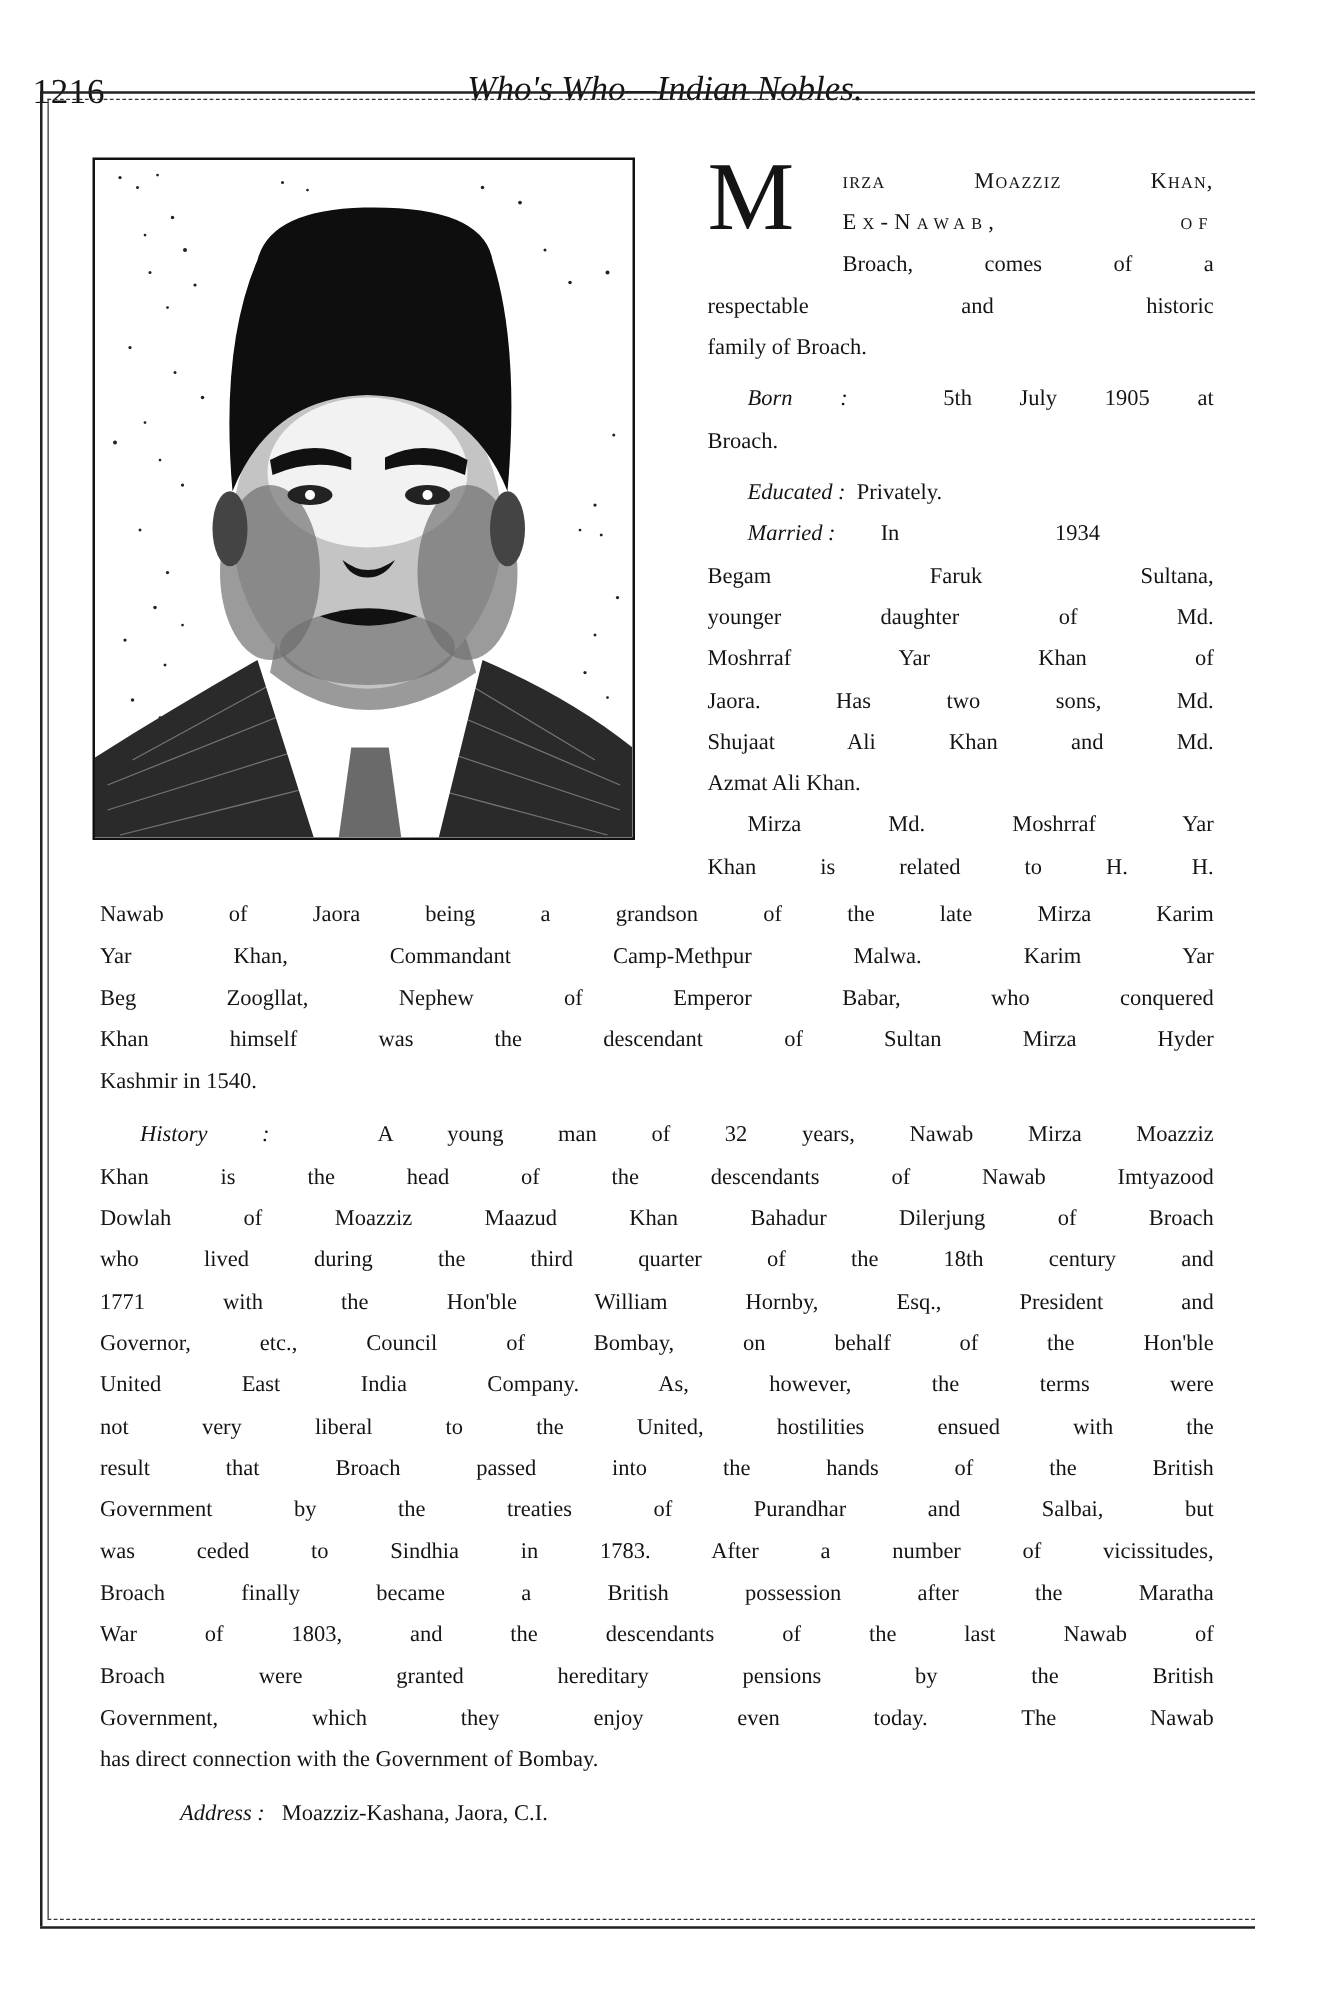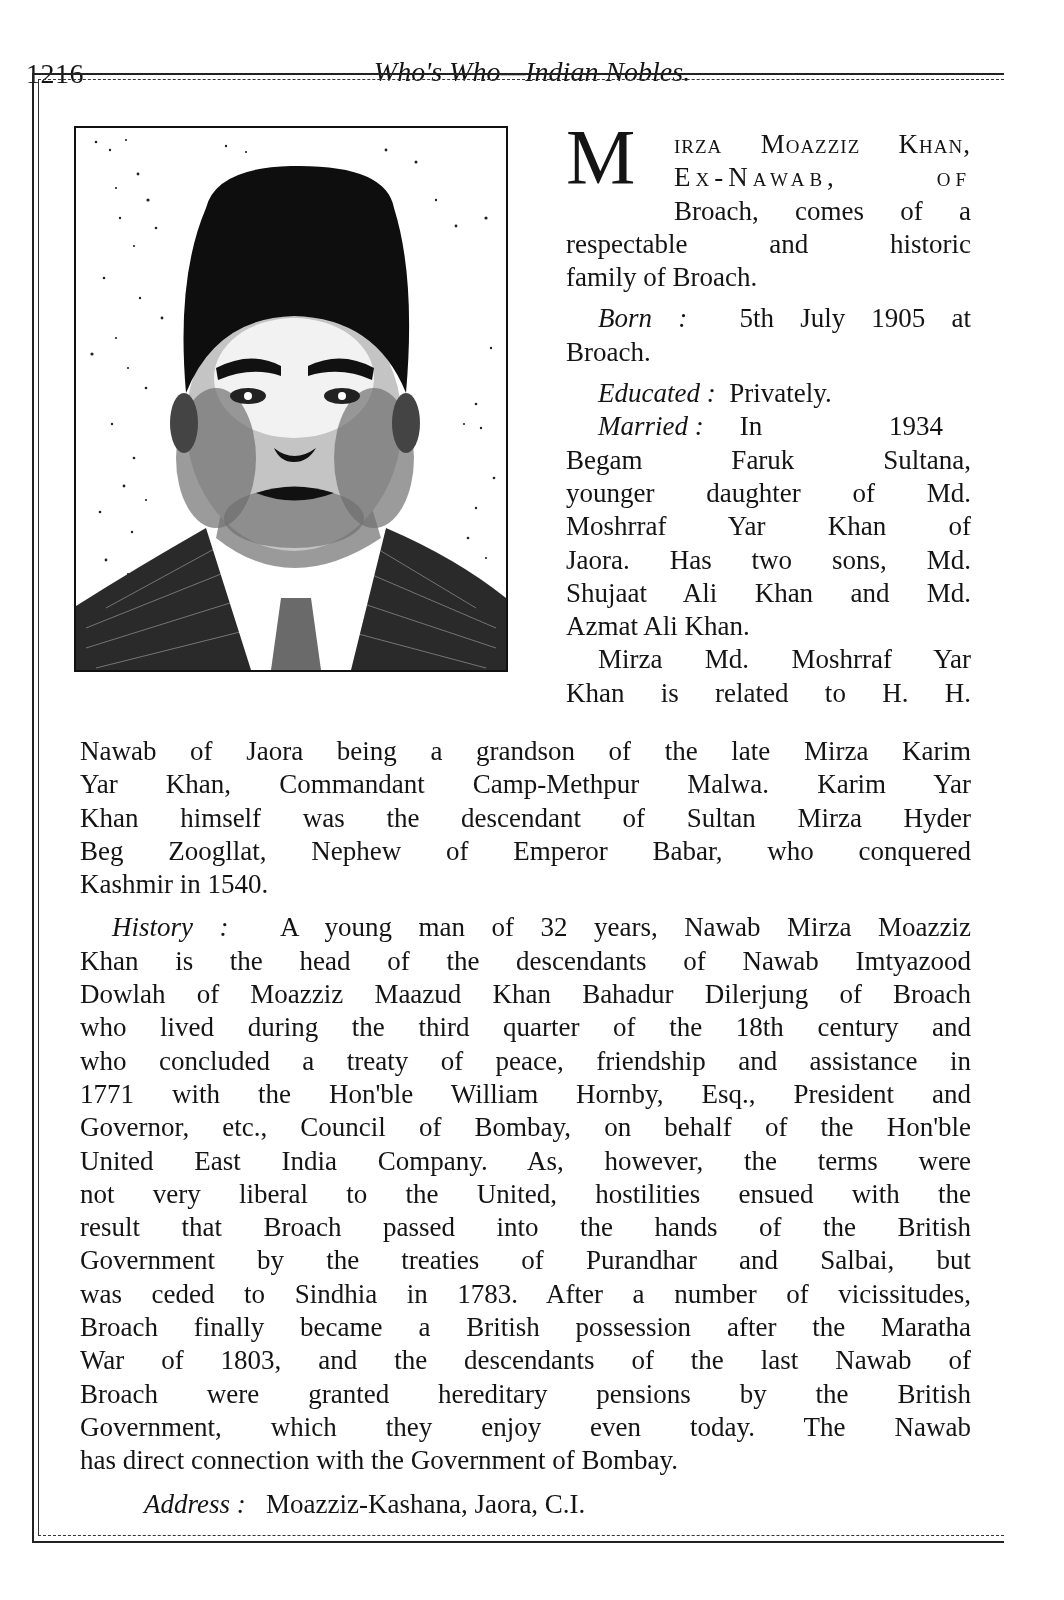--- a/index.html
+++ b/index.html
@@ -16,32 +16,32 @@
     .rule-top2 { position: absolute; left: 38px; top: 79px; width: 966px; height: 0; border-top: 1.5px dashed #333; }
     .rule-left { position: absolute; left: 32px; top: 73px; width: 0; height: 1468px; border-left: 2px solid #222; }
     .rule-left2 { position: absolute; left: 38px; top: 79px; width: 0; height: 1456px; border-left: 1.5px solid #333; }
     .rule-bot { position: absolute; left: 32px; top: 1541px; width: 972px; height: 0; border-top: 2px solid #222; }
     .rule-bot2 { position: absolute; left: 38px; top: 1535px; width: 966px; height: 0; border-top: 1.5px dashed #333; }
 
     
     .portrait { position: absolute; left: 74px; top: 126px; width: 430px; height: 542px; border: 2px solid #111; background: #fff; overflow: hidden; }
     .portrait svg { width: 100%; height: 100%; display: block; }
 
-    .text { position: absolute; font-size: 27px; line-height: 33.3px; }
+    .text { position: absolute; font-size: 18px; line-height: 33.3px; }
     .line { display: block; white-space: nowrap; text-align: justify; text-align-last: justify; height: 33.3px; }
     .line.last { text-align-last: left; }
     .it { font-style: italic; }
     .sc { font-variant: small-caps; letter-spacing: 1px; }
 
     .dropcap { position: absolute; left: 566px; top: 118px; font-size: 78px; line-height: 78px; font-weight: normal; }
     .top-col { left: 566px; top: 128px; width: 405px; }
     .top-col .indent { padding-left: 108px; }
     .gap { height: 8px; display: block; }
     .para-indent { padding-left: 32px; }
-    .full-col { left: 80px; width: 891px; margin-top: 20px; }
+    .full-col { left: 80px; width: 891px; }
   </style>
 </head>
 <body>
 
 <div class="running-head">
   <span class="page-num">1216</span>
   <span class="running-title">Who's Who—Indian Nobles.</span>
 </div>
 
 <div class="rule-top"></div>
@@ -169,32 +169,31 @@
   <span class="line">Jaora. Has two sons, Md.</span>
   <span class="line">Shujaat Ali Khan and Md.</span>
   <span class="line last">Azmat Ali Khan.</span>
   <span class="line para-indent">Mirza Md. Moshrraf Yar</span>
   <span class="line">Khan is related to H. H.</span>
 </div>
 
 <div class="text full-col" style="top:715px;">
   <span class="line">Nawab of Jaora being a grandson of the late Mirza Karim</span>
   <span class="line">Yar Khan, Commandant Camp-Methpur Malwa. Karim Yar</span>
+  <span class="line">Beg Zoogllat, Nephew of Emperor Babar, who conquered</span>
   <span class="line">Khan himself was the descendant of Sultan Mirza Hyder</span>
-  <span class="line">Beg Zoogllat, Nephew of Emperor Babar, who conquered</span>
   <span class="line last">Kashmir in 1540.</span>
   <span class="gap" style="height:10px;"></span>
   <span class="line para-indent">
     <span class="it">History :</span>&nbsp;
     <span>A young man of 32 years, Nawab Mirza Moazziz</span>
   </span>
   <span class="line">Khan is the head of the descendants of Nawab Imtyazood</span>
   <span class="line">Dowlah of Moazziz Maazud Khan Bahadur Dilerjung of Broach</span>
   <span class="line">who lived during the third quarter of the 18th century and</span>
-  <span class="line">who concluded a treaty of peace, friendship and assistance in</span>
   <span class="line">1771 with the Hon'ble William Hornby, Esq., President and</span>
   <span class="line">Governor, etc., Council of Bombay, on behalf of the Hon'ble</span>
   <span class="line">United East India Company. As, however, the terms were</span>
   <span class="line">not very liberal to the United, hostilities ensued with the</span>
   <span class="line">result that Broach passed into the hands of the British</span>
   <span class="line">Government by the treaties of Purandhar and Salbai, but</span>
   <span class="line">was ceded to Sindhia in 1783. After a number of vicissitudes,</span>
   <span class="line">Broach finally became a British possession after the Maratha</span>
   <span class="line">War of 1803, and the descendants of the last Nawab of</span>
   <span class="line">Broach were granted hereditary pensions by the British</span>

